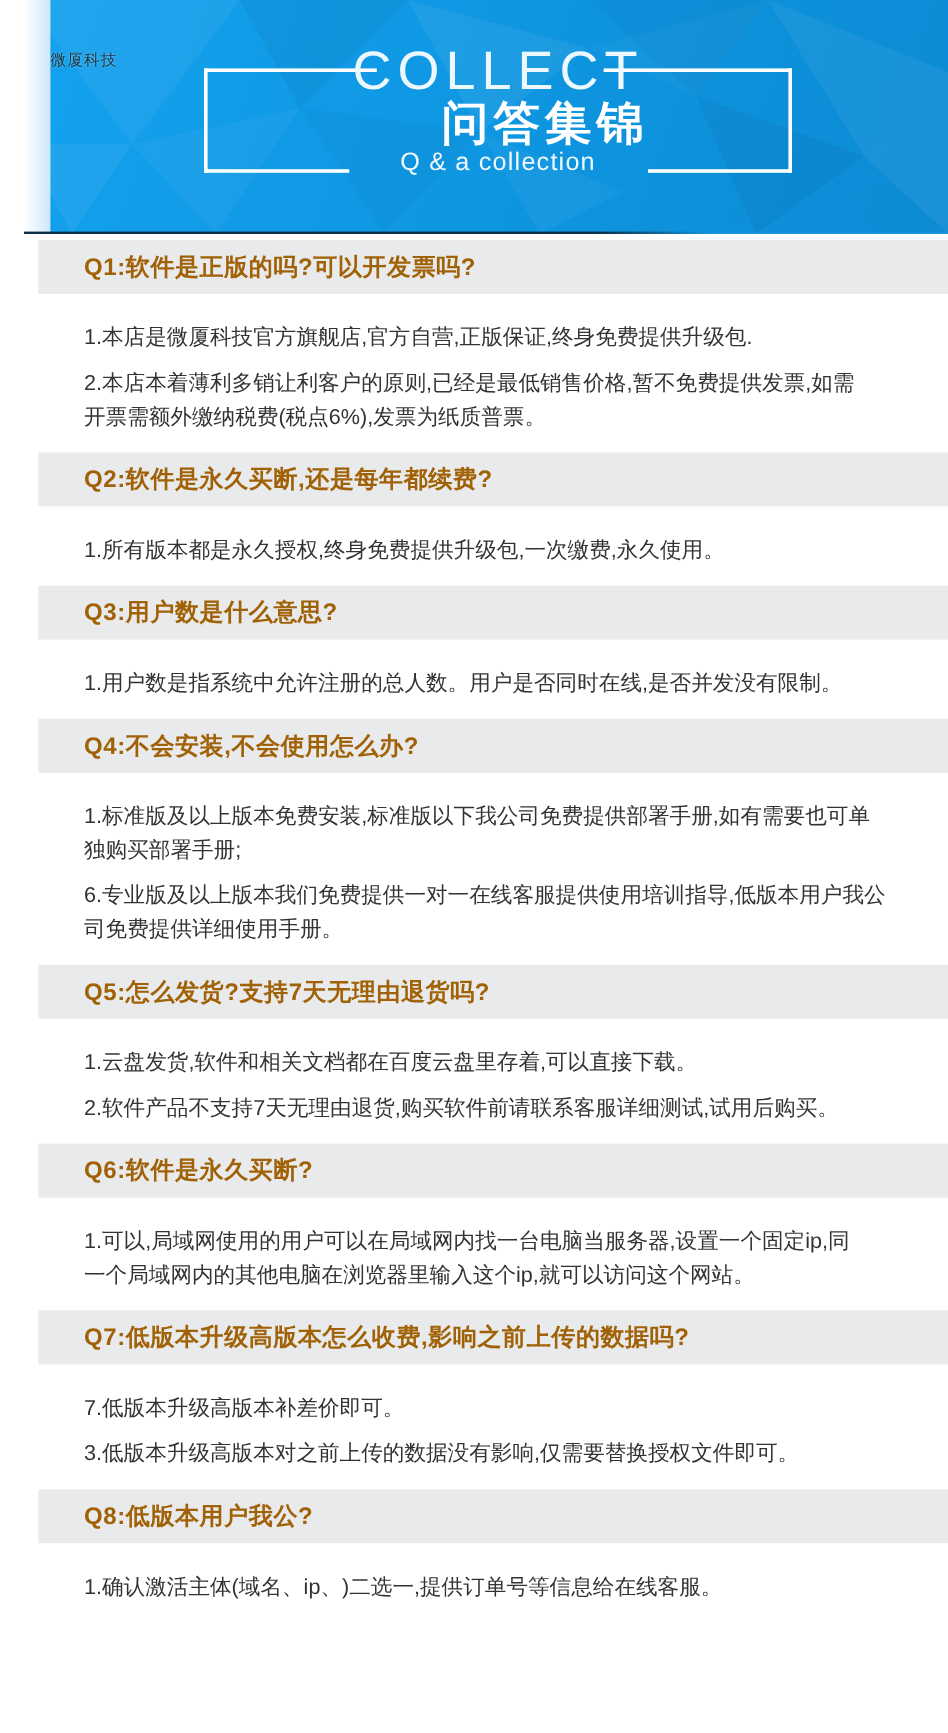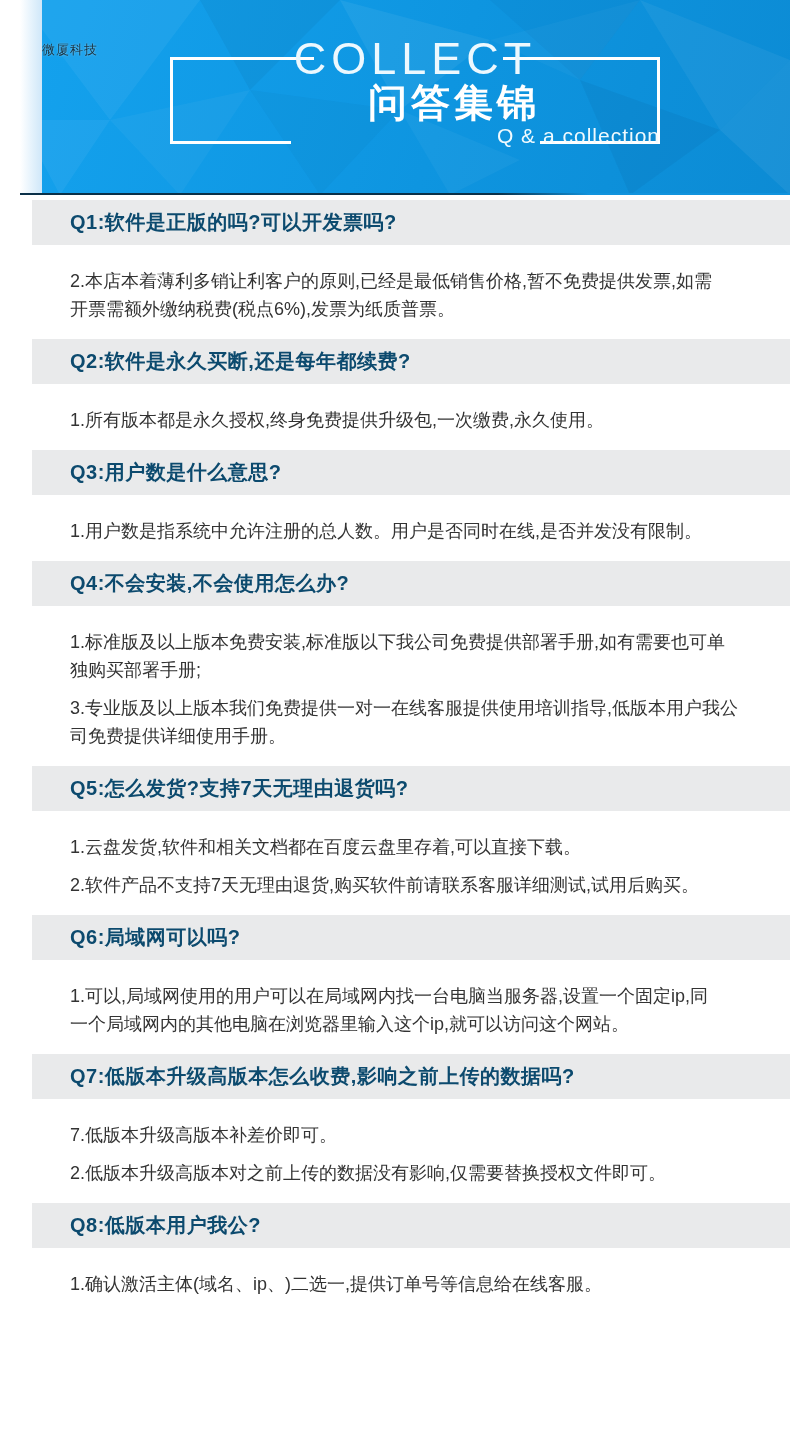--- a/index.html
+++ b/index.html
@@ -40,36 +40,36 @@
   .fs-br { left:520px; top:141px; width:120px; height:3px; }
   .title-en {
     position:absolute; left:150px; top:33px; width:490px; text-align:center;
     font-size:45px; font-weight:200; letter-spacing:5px; color:#edf8fe;
   }
   .title-zh {
     position:absolute; left:150px; top:76px; width:568px; text-align:center;
     font-size:39px; font-weight:bold; letter-spacing:4px; color:#ffffff;
   }
   .subtitle {
-    position:absolute; left:150px; top:124px; width:490px; text-align:right;
+    position:absolute; left:150px; top:124px; width:490px; text-align:center;
     font-size:21px; font-weight:300; letter-spacing:1px; color:#f0fafe;
   }
 
   
   .faq { padding-top:5px; }
   .faq-item { margin:0 0 16px 0; }
   .q-bar {
     box-sizing:border-box;
     margin-left:12px; width:758px; height:45px;
     background:#e9eaeb;
     display:flex; align-items:center;
     padding-left:38px;
   }
   .q-text {
-    margin:0; font-size:20px; font-weight:bold; color:#0c4a6e; letter-spacing:0.5px;
+    margin:0; font-size:20px; font-weight:bold; color:#a16207; letter-spacing:0.5px;
   }
   .answers { padding:22px 20px 0 50px; }
   .answer {
     margin:0 0 10px 0;
     font-size:18px; line-height:28px; color:#333333;
     white-space:pre-line;
   }
 </style>
 </head>
 <body>
@@ -109,20 +109,21 @@
     <div class="subtitle">Q &amp; a collection</div>
   </header>
 
   <main class="faq">
 
     <section class="faq-item">
       <div class="q-bar">
         <h2 class="q-text">Q1:软件是正版的吗?可以开发票吗?</h2>
       </div>
       <div class="answers">
+        <p class="answer">1.本店是微厦科技官方旗舰店,官方自营,正版保证,终身免费提供升级包.</p>
         <p class="answer">2.本店本着薄利多销让利客户的原则,已经是最低销售价格,暂不免费提供发票,如需
 开票需额外缴纳税费(税点6%),发票为纸质普票。</p>
       </div>
     </section>
 
     <section class="faq-item">
       <div class="q-bar">
         <h2 class="q-text">Q2:软件是永久买断,还是每年都续费?</h2>
       </div>
       <div class="answers">
@@ -139,52 +140,52 @@
       </div>
     </section>
 
     <section class="faq-item">
       <div class="q-bar">
         <h2 class="q-text">Q4:不会安装,不会使用怎么办?</h2>
       </div>
       <div class="answers">
         <p class="answer">1.标准版及以上版本免费安装,标准版以下我公司免费提供部署手册,如有需要也可单
 独购买部署手册;</p>
-        <p class="answer">3.专业版及以上版本我们免费提供一对一在线客服提供使用培训指导,低版本用户我公
+        <p class="answer">6.专业版及以上版本我们免费提供一对一在线客服提供使用培训指导,低版本用户我公
 司免费提供详细使用手册。</p>
       </div>
     </section>
 
     <section class="faq-item">
       <div class="q-bar">
         <h2 class="q-text">Q5:怎么发货?支持7天无理由退货吗?</h2>
       </div>
       <div class="answers">
         <p class="answer">1.云盘发货,软件和相关文档都在百度云盘里存着,可以直接下载。</p>
         <p class="answer">2.软件产品不支持7天无理由退货,购买软件前请联系客服详细测试,试用后购买。</p>
       </div>
     </section>
 
     <section class="faq-item">
       <div class="q-bar">
-        <h2 class="q-text">Q6:局域网可以吗?</h2>
+        <h2 class="q-text">Q6:软件是永久买断?</h2>
       </div>
       <div class="answers">
         <p class="answer">1.可以,局域网使用的用户可以在局域网内找一台电脑当服务器,设置一个固定ip,同
 一个局域网内的其他电脑在浏览器里输入这个ip,就可以访问这个网站。</p>
       </div>
     </section>
 
     <section class="faq-item">
       <div class="q-bar">
         <h2 class="q-text">Q7:低版本升级高版本怎么收费,影响之前上传的数据吗?</h2>
       </div>
       <div class="answers">
         <p class="answer">7.低版本升级高版本补差价即可。</p>
-        <p class="answer">2.低版本升级高版本对之前上传的数据没有影响,仅需要替换授权文件即可。</p>
+        <p class="answer">3.低版本升级高版本对之前上传的数据没有影响,仅需要替换授权文件即可。</p>
       </div>
     </section>
 
     <section class="faq-item">
       <div class="q-bar">
         <h2 class="q-text">Q8:低版本用户我公?</h2>
       </div>
       <div class="answers">
         <p class="answer">1.确认激活主体(域名、ip、)二选一,提供订单号等信息给在线客服。</p>
       </div>

